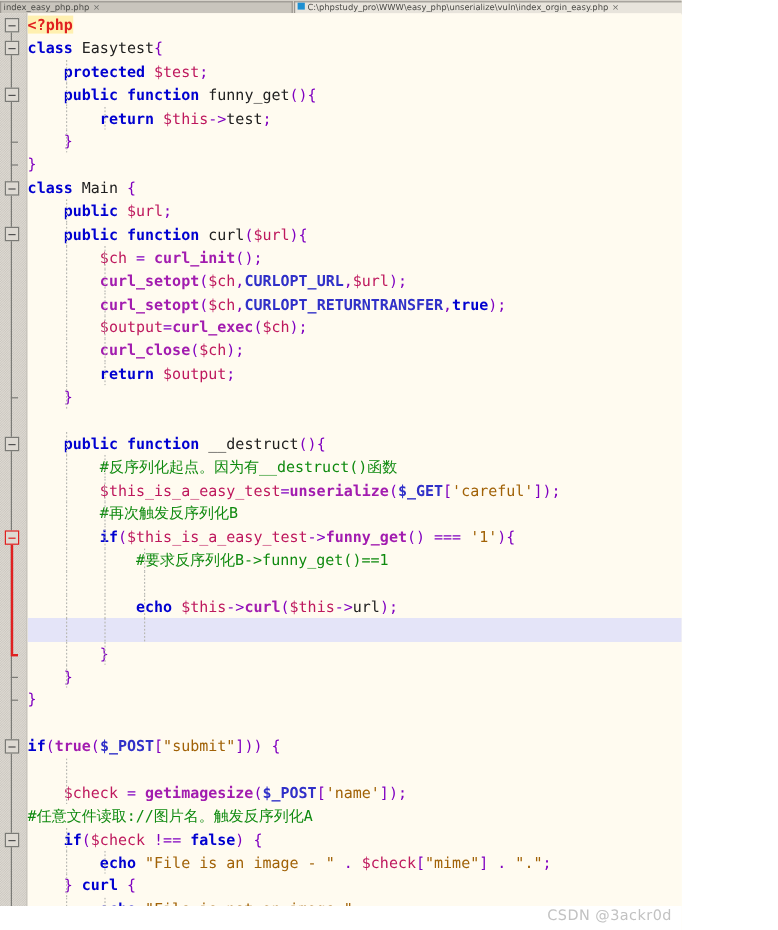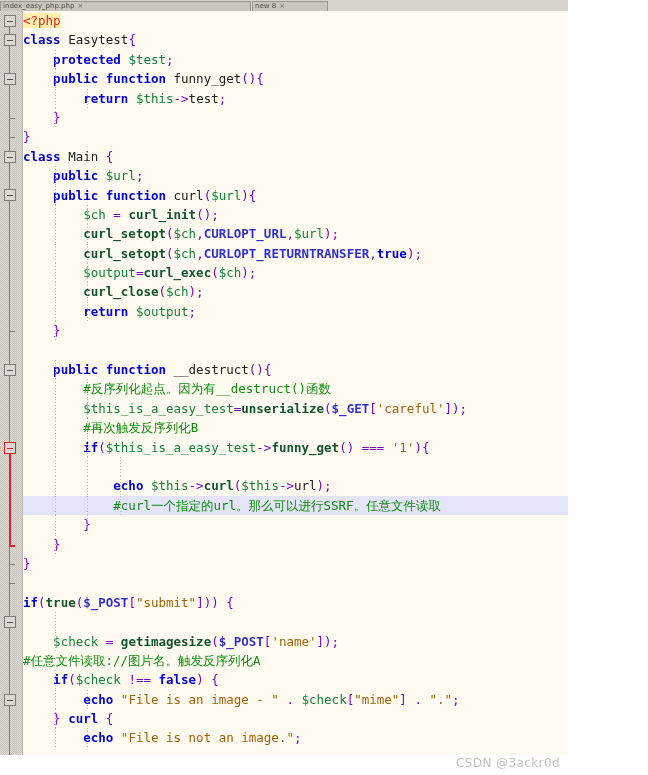--- a/index.html
+++ b/index.html
@@ -103,24 +103,24 @@
   
   .guide {
     position: absolute;
     top: 0; bottom: 0;
     width: 1px;
     background-image: linear-gradient(to bottom, #b9b9b4 50%, transparent 50%);
     background-size: 1px 3px;
   }
 
   
-  .tok-tag      { color: #e02020; background: #fff0b0; font-weight: normal; }
+  .tok-tag      { color: #e02020; background: #fff0b0; font-weight: bold; }
   .tok-kw       { color: #0000d0; font-weight: bold; }
-  .tok-fn       { color: #14532d; font-weight: bold; }
-  .tok-var      { color: #15803d; }
+  .tok-fn       { color: #a21caf; font-weight: bold; }
+  .tok-var      { color: #be185d; }
   .tok-const    { color: #3030c8; font-weight: bold; }
   .tok-str      { color: #a16207; }
   .tok-cmt      { color: #0f8a0f; }
   .tok-op       { color: #8000c0; }
   .tok-brace    { color: #8000c0; }
   .tok-plain    { color: #202020; }
 
   
   .fold-box {
     position: absolute;
@@ -174,20 +174,21 @@
     background: #ffffff;
   }
 </style>
 </head>
 <body>
 
 <div id="app">
 
   <div id="tabbar">
       <div class="tab" style="width: 245px;"><span>index_easy_php.php</span><span class="xbtn">×</span></div>
+      <div class="tab active" style="width: 330px;"><span class="dot"></span><span>C:\phpstudy_pro\WWW\easy_php\unserialize\vuln\index_orgin_easy.php</span><span class="xbtn">×</span></div>
       <div class="tab" style="width: 70px;"><span>new 8</span><span class="xbtn">×</span></div>
     </div>
 
   <div id="editor">
     <div id="fold-margin">
         <div class="fold-line" style="top: 9.7px; height: 795.4px;"></div>
         <div class="fold-line red" style="top: 436.5px; height: 97px;"></div>
         <div class="fold-box" style="top: 3.7px;"></div>
         <div class="fold-box" style="top: 23.1px;"></div>
         <div class="fold-box" style="top: 61.9px;"></div>
@@ -221,23 +222,24 @@
         <div class="line"><span class="guide" style="left: 32.2px;"></span><span class="guide" style="left: 64.4px;"></span><span class="txt"><span>        </span><span class="tok-var">$output</span><span class="tok-op">=</span><span class="tok-fn">curl_exec</span><span class="tok-op">(</span><span class="tok-var">$ch</span><span class="tok-op">);</span></span></div>
         <div class="line"><span class="guide" style="left: 32.2px;"></span><span class="guide" style="left: 64.4px;"></span><span class="txt"><span>        </span><span class="tok-fn">curl_close</span><span class="tok-op">(</span><span class="tok-var">$ch</span><span class="tok-op">);</span></span></div>
         <div class="line"><span class="guide" style="left: 32.2px;"></span><span class="guide" style="left: 64.4px;"></span><span class="txt"><span>        </span><span class="tok-kw">return</span><span class="tok-plain"> </span><span class="tok-var">$output</span><span class="tok-op">;</span></span></div>
         <div class="line"><span class="guide" style="left: 32.2px;"></span><span class="txt"><span>    </span><span class="tok-brace">}</span></span></div>
         <div class="line"><span class="txt"></span></div>
         <div class="line"><span class="guide" style="left: 32.2px;"></span><span class="txt"><span>    </span><span class="tok-kw">public</span><span class="tok-plain"> </span><span class="tok-kw">function</span><span class="tok-plain"> </span><span class="tok-plain">__destruct</span><span class="tok-op">()</span><span class="tok-brace">{</span></span></div>
         <div class="line"><span class="guide" style="left: 32.2px;"></span><span class="guide" style="left: 64.4px;"></span><span class="txt"><span>        </span><span class="tok-cmt">#反序列化起点。因为有__destruct()函数</span></span></div>
         <div class="line"><span class="guide" style="left: 32.2px;"></span><span class="guide" style="left: 64.4px;"></span><span class="txt"><span>        </span><span class="tok-var">$this_is_a_easy_test</span><span class="tok-op">=</span><span class="tok-fn">unserialize</span><span class="tok-op">(</span><span class="tok-const">$_GET</span><span class="tok-op">[</span><span class="tok-str">'careful'</span><span class="tok-op">]);</span></span></div>
         <div class="line"><span class="guide" style="left: 32.2px;"></span><span class="guide" style="left: 64.4px;"></span><span class="txt"><span>        </span><span class="tok-cmt">#再次触发反序列化B</span></span></div>
         <div class="line"><span class="guide" style="left: 32.2px;"></span><span class="guide" style="left: 64.4px;"></span><span class="txt"><span>        </span><span class="tok-kw">if</span><span class="tok-op">(</span><span class="tok-var">$this_is_a_easy_test</span><span class="tok-op">-&gt;</span><span class="tok-fn">funny_get</span><span class="tok-op">()</span><span class="tok-plain"> </span><span class="tok-op">===</span><span class="tok-plain"> </span><span class="tok-str">'1'</span><span class="tok-op">)</span><span class="tok-brace">{</span></span></div>
+        <div class="line"><span class="guide" style="left: 32.2px;"></span><span class="guide" style="left: 64.4px;"></span><span class="guide" style="left: 96.6px;"></span><span class="txt"><span>            </span><span class="tok-cmt">#要求反序列化B-&gt;funny_get()==1</span></span></div>
         <div class="line"><span class="guide" style="left: 32.2px;"></span><span class="guide" style="left: 64.4px;"></span><span class="guide" style="left: 96.6px;"></span><span class="txt"><span>            </span></span></div>
         <div class="line"><span class="guide" style="left: 32.2px;"></span><span class="guide" style="left: 64.4px;"></span><span class="guide" style="left: 96.6px;"></span><span class="txt"><span>            </span><span class="tok-kw">echo</span><span class="tok-plain"> </span><span class="tok-var">$this</span><span class="tok-op">-&gt;</span><span class="tok-fn">curl</span><span class="tok-op">(</span><span class="tok-var">$this</span><span class="tok-op">-&gt;</span><span class="tok-plain">url</span><span class="tok-op">);</span></span></div>
-        <div class="line hl"><span class="guide" style="left: 32.2px;"></span><span class="guide" style="left: 64.4px;"></span><span class="guide" style="left: 96.6px;"></span><span class="txt"><span>            </span><span class="tok-cmt">#curl一个指定的url。那么可以进行SSRF。任意文件读取</span></span></div>
+        <div class="line hl"><span class="guide" style="left: 32.2px;"></span><span class="guide" style="left: 64.4px;"></span><span class="guide" style="left: 96.6px;"></span><span class="txt"><span>            </span></span></div>
         <div class="line"><span class="guide" style="left: 32.2px;"></span><span class="guide" style="left: 64.4px;"></span><span class="txt"><span>        </span><span class="tok-brace">}</span></span></div>
         <div class="line"><span class="guide" style="left: 32.2px;"></span><span class="txt"><span>    </span><span class="tok-brace">}</span></span></div>
         <div class="line"><span class="txt"><span class="tok-brace">}</span></span></div>
         <div class="line"><span class="txt"></span></div>
         <div class="line"><span class="txt"><span class="tok-kw">if</span><span class="tok-op">(</span><span class="tok-fn">true</span><span class="tok-op">(</span><span class="tok-const">$_POST</span><span class="tok-op">[</span><span class="tok-str">"submit"</span><span class="tok-op">]))</span><span class="tok-plain"> </span><span class="tok-brace">{</span></span></div>
         <div class="line"><span class="guide" style="left: 32.2px;"></span></div>
         <div class="line"><span class="guide" style="left: 32.2px;"></span><span class="txt"><span>    </span><span class="tok-var">$check</span><span class="tok-plain"> </span><span class="tok-op">=</span><span class="tok-plain"> </span><span class="tok-fn">getimagesize</span><span class="tok-op">(</span><span class="tok-const">$_POST</span><span class="tok-op">[</span><span class="tok-str">'name'</span><span class="tok-op">]);</span></span></div>
         <div class="line"><span class="txt"><span class="tok-cmt">#任意文件读取://图片名。触发反序列化A</span></span></div>
         <div class="line"><span class="guide" style="left: 32.2px;"></span><span class="txt"><span>    </span><span class="tok-kw">if</span><span class="tok-op">(</span><span class="tok-var">$check</span><span class="tok-plain"> </span><span class="tok-op">!==</span><span class="tok-plain"> </span><span class="tok-kw">false</span><span class="tok-op">)</span><span class="tok-plain"> </span><span class="tok-brace">{</span></span></div>
         <div class="line"><span class="guide" style="left: 32.2px;"></span><span class="guide" style="left: 64.4px;"></span><span class="txt"><span>        </span><span class="tok-kw">echo</span><span class="tok-plain"> </span><span class="tok-str">"File is an image - "</span><span class="tok-plain"> </span><span class="tok-op">.</span><span class="tok-plain"> </span><span class="tok-var">$check</span><span class="tok-op">[</span><span class="tok-str">"mime"</span><span class="tok-op">]</span><span class="tok-plain"> </span><span class="tok-op">.</span><span class="tok-plain"> </span><span class="tok-str">"."</span><span class="tok-op">;</span></span></div>

